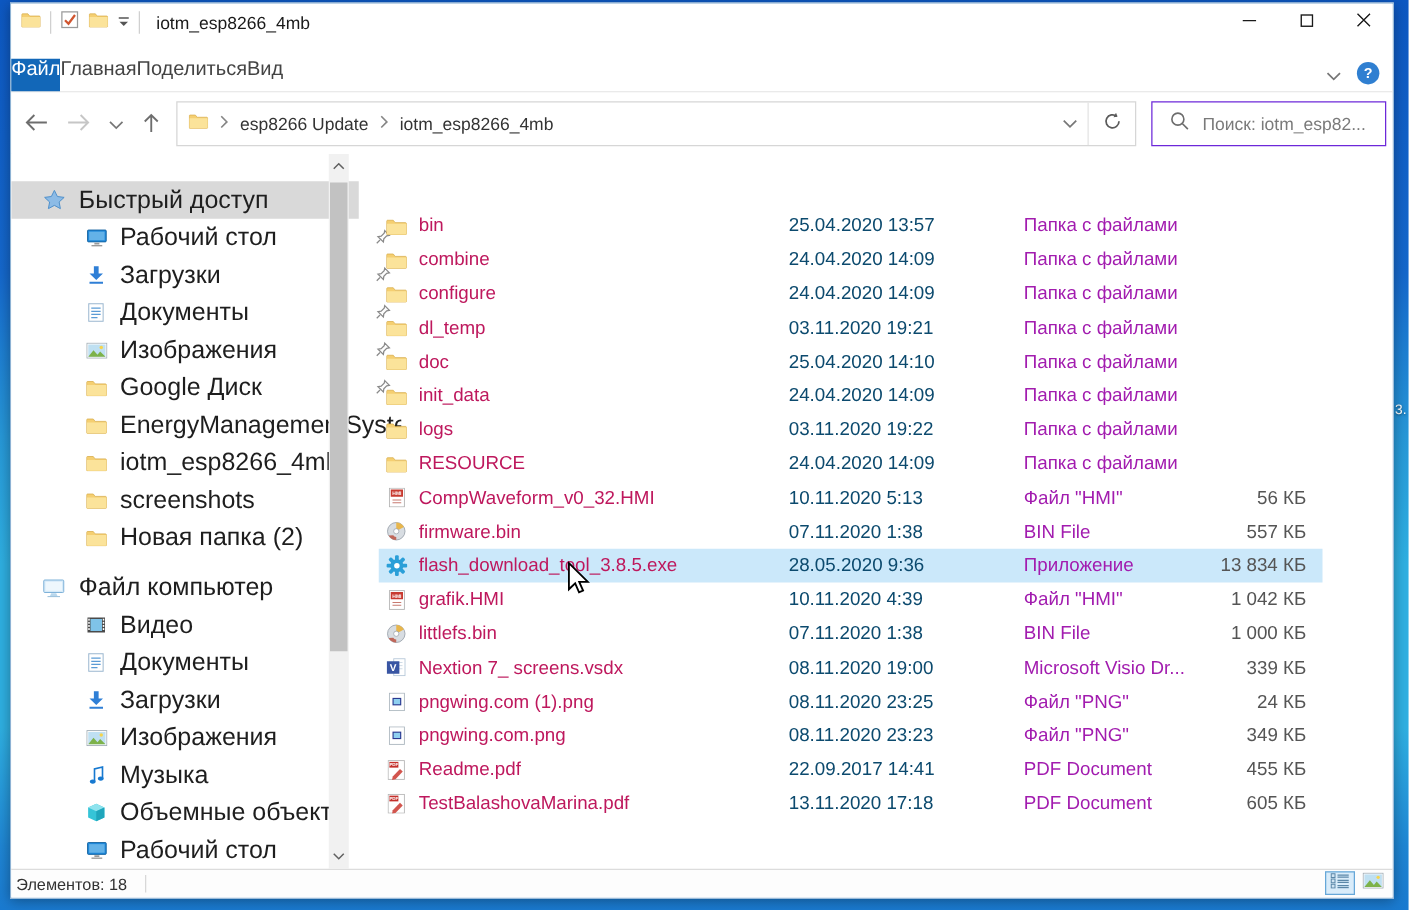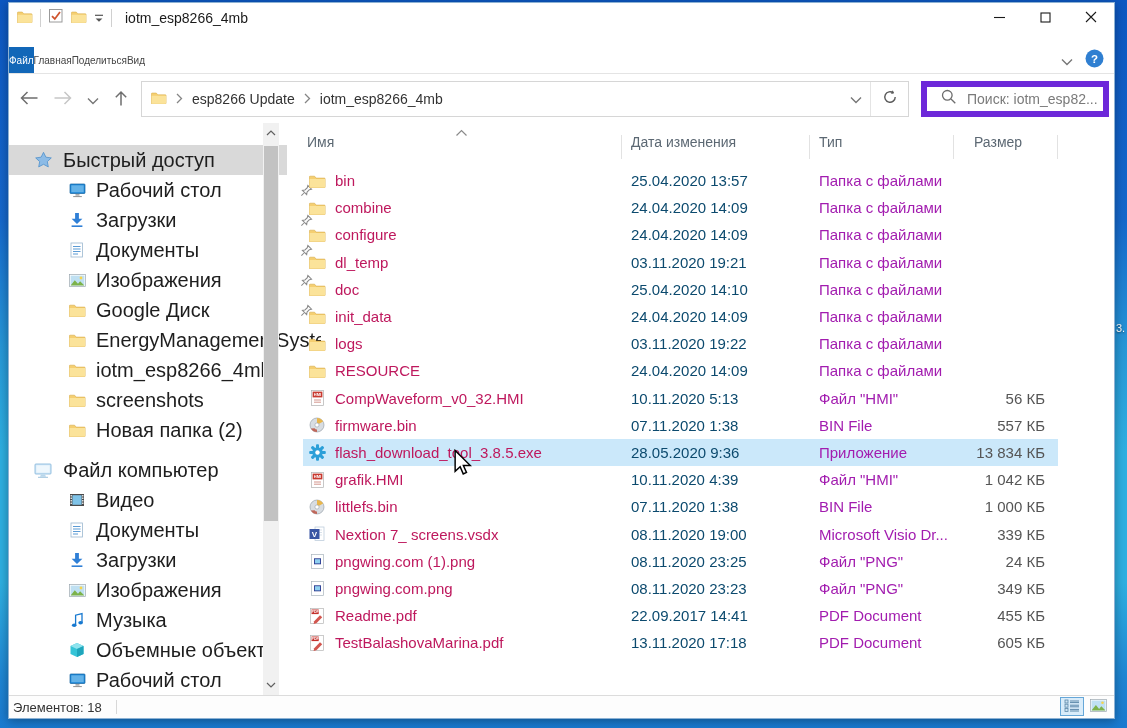--- a/index.html
+++ b/index.html
@@ -13,32 +13,32 @@
     border:1px solid #8db2d4;box-sizing:border-box;box-shadow:0 2px 10px rgba(0,0,0,.35)}
   
   .titlebar{position:absolute;left:0;top:0;width:100%;height:42px;background:#fff;display:flex;align-items:flex-start}
   .qat{display:flex;align-items:center;height:30px;padding-left:8px;gap:7px}
   .qat .sep{width:1px;height:18px;background:#d0d0d0}
   .title-text{font-size:14px;color:#1a1a1a;margin-left:6px;line-height:30px;white-space:nowrap}
   .win-controls{position:absolute;right:0;top:0;display:flex}
   .win-btn{width:46px;height:30px;display:flex;align-items:center;justify-content:center}
   
   .tabsrow{position:absolute;left:0;top:42px;width:100%;height:29px;background:#fff;border-bottom:1px solid #e4e4e4;box-sizing:border-box;display:flex;align-items:flex-end}
-  .tab{height:26px;display:flex;align-items:center;justify-content:center;font-size:10px;color:#444}
+  .tab{height:26px;display:flex;justify-content:center;font-size:16px;color:#444}
   .tab-active{background:#1267b8;color:#fff}
   .ribbon-right{position:absolute;right:10px;top:46px;display:flex;align-items:center;gap:12px}
   
   .toolbar{position:absolute;left:0;top:71px;width:100%;height:49px;background:#fff}
   .navbtns{position:absolute;left:10px;top:8px;height:36px;display:flex;align-items:center;gap:14px}
   .addressbar{position:absolute;left:132px;top:7px;width:768px;height:36px;border:1px solid #d6d6d6;box-sizing:border-box;display:flex;align-items:center;background:#fff}
   .addr-left{display:flex;align-items:center;gap:9px;padding-left:9px;flex:1;min-width:0}
   .crumb{font-size:14px;color:#333;white-space:nowrap}
   .addr-drop{width:28px;height:100%;display:flex;align-items:center;justify-content:center}
   .addr-refresh{width:37px;height:100%;display:flex;align-items:center;justify-content:center;border-left:1px solid #e4e4e4}
-  .searchbox{position:absolute;left:912px;top:7px;width:188px;height:36px;border:6px solid #6d28d9;box-sizing:border-box;display:flex;align-items:center;gap:10px;padding-left:14px;background:#fff}
+  .searchbox{position:absolute;left:912px;top:7px;width:188px;height:36px;border:1px solid #6d28d9;box-sizing:border-box;display:flex;align-items:center;gap:10px;padding-left:14px;background:#fff}
   .search-text{font-size:14px;color:#7a7a7a;white-space:nowrap;overflow:hidden}
   
   .content{position:absolute;left:0;top:120px;width:1105px;height:572px;background:#fff;overflow:hidden}
   
   .sidebar{position:absolute;left:0;top:0;width:254px;height:100%}
   .srow{width:254px;height:30px;display:flex;align-items:center;font-size:20px;color:#1e1e1e;overflow:hidden;white-space:nowrap}
   .srow .sicon{width:20px;display:flex;justify-content:center;flex:none}
   .root-row{padding-left:24px;gap:10px}
   .child-row{padding-left:58px;gap:9px}
   .qa-header{position:absolute;top:22px}
@@ -484,33 +484,20 @@
           </svg>
         </span>
       <div class="sthumb"></div>
       <span class="arr down">
           <svg width="10" height="6" viewBox="0 0 10 6">
             <path d="M1 1l4 4 4-4" fill="none" stroke="#606060" stroke-width="1.2"></path>
           </svg>
         </span>
     </div>
 
-    <div class="fhead">
-      <span class="sortchev"><svg width="13" height="8" viewBox="0 0 13 8">
-            <path d="M1.5 6.5l5-5 5 5" fill="none" stroke="#8a8a8a" stroke-width="1.2"></path>
-          </svg></span>
-      <div class="fh-name">Имя</div>
-      <div class="fh-date">Дата изменения</div>
-      <div class="fh-type">Тип</div>
-      <div class="fh-size">Размер</div>
-      <span class="hsep" style="left:342px"></span>
-      <span class="hsep" style="left:530px"></span>
-      <span class="hsep" style="left:674px"></span>
-      <span class="hsep" style="left:778px"></span>
-    </div>
 
     <div class="frows">
 
         <div class="frow">
           <div class="c-name">
             <span class="ficon">
               <svg width="17" height="14" viewBox="0 0 17 14">
                 <path d="M1 2.2h4.6l1.5 1.9h8.3c.4 0 .7.3.7.7v8.3c0 .4-.3.7-.7.7H1a.7.7 0 0 1-.7-.7V2.9c0-.4.3-.7.7-.7z" fill="#f5cf71" stroke="#d7ab49" stroke-width=".6"></path>
                 <path d="M.6 5h15.5v8c0 .3-.3.6-.6.6H1.2a.6.6 0 0 1-.6-.6z" fill="#fbe39a"></path>
               </svg>

